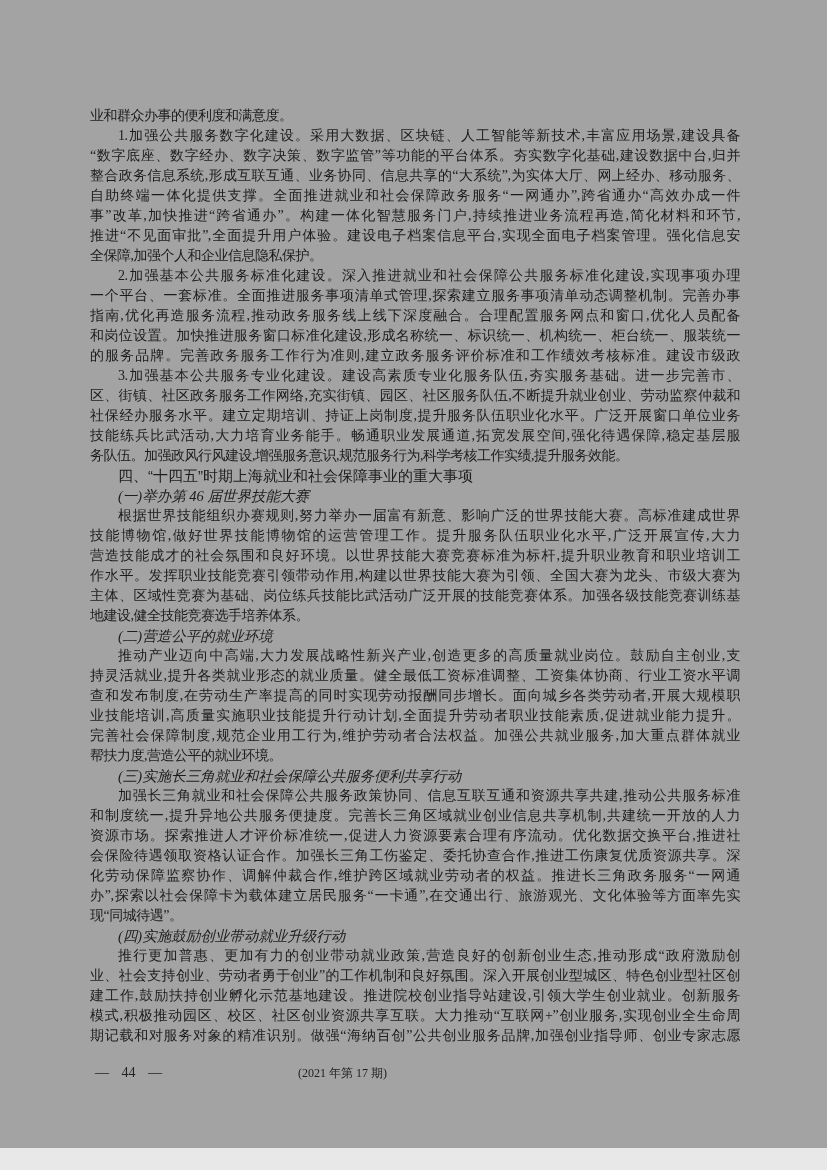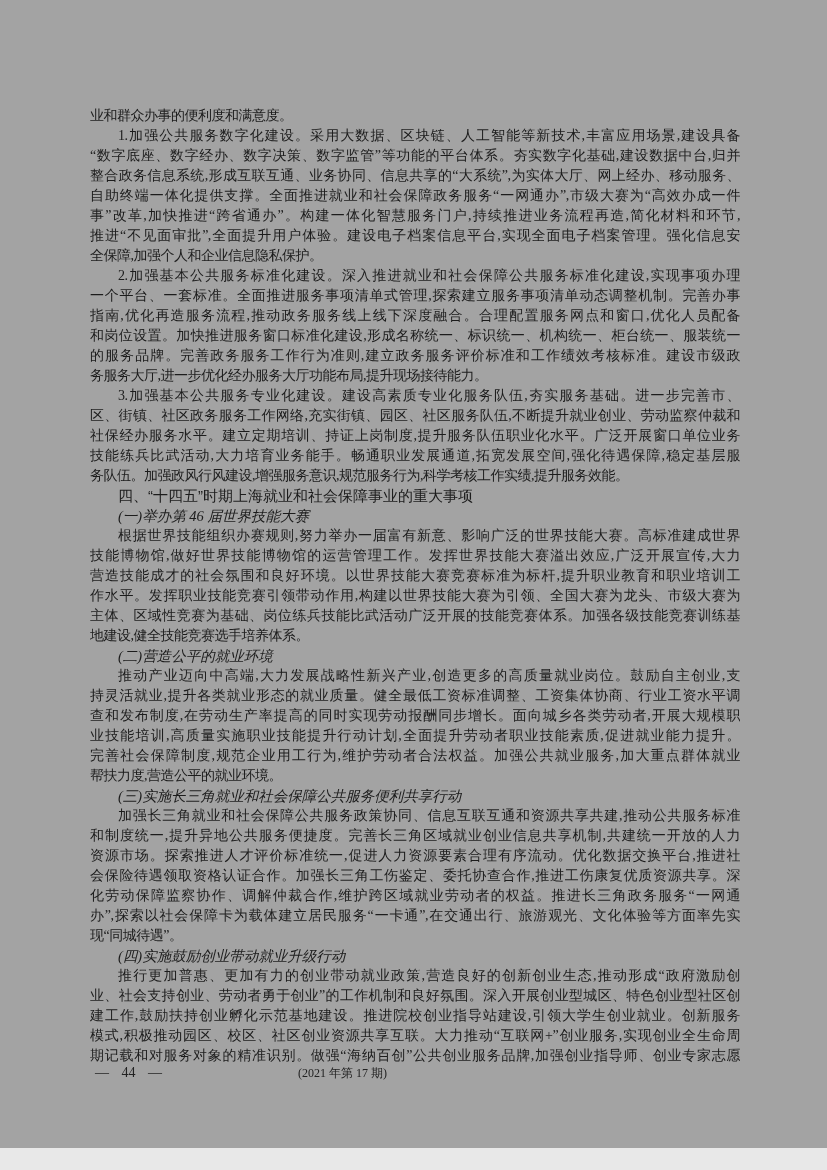--- a/index.html
+++ b/index.html
@@ -70,39 +70,38 @@
 </style>
 </head>
 <body>
 
 <div class="page">
   <div class="doc" id="doc-lines">
       <div class="line end">业和群众办事的便利度和满意度。</div>
       <div class="line full indent">1.加强公共服务数字化建设。采用大数据、区块链、人工智能等新技术,丰富应用场景,建设具备</div>
       <div class="line full">“数字底座、数字经办、数字决策、数字监管”等功能的平台体系。夯实数字化基础,建设数据中台,归并</div>
       <div class="line full">整合政务信息系统,形成互联互通、业务协同、信息共享的“大系统”,为实体大厅、网上经办、移动服务、</div>
-      <div class="line full">自助终端一体化提供支撑。全面推进就业和社会保障政务服务“一网通办”,市级大赛为“高效办成一件</div>
+      <div class="line full">自助终端一体化提供支撑。全面推进就业和社会保障政务服务“一网通办”,跨省通办“高效办成一件</div>
       <div class="line full">事”改革,加快推进“跨省通办”。构建一体化智慧服务门户,持续推进业务流程再造,简化材料和环节,</div>
       <div class="line full">推进“不见面审批”,全面提升用户体验。建设电子档案信息平台,实现全面电子档案管理。强化信息安</div>
       <div class="line end">全保障,加强个人和企业信息隐私保护。</div>
       <div class="line full indent">2.加强基本公共服务标准化建设。深入推进就业和社会保障公共服务标准化建设,实现事项办理</div>
       <div class="line full">一个平台、一套标准。全面推进服务事项清单式管理,探索建立服务事项清单动态调整机制。完善办事</div>
       <div class="line full">指南,优化再造服务流程,推动政务服务线上线下深度融合。合理配置服务网点和窗口,优化人员配备</div>
       <div class="line full">和岗位设置。加快推进服务窗口标准化建设,形成名称统一、标识统一、机构统一、柜台统一、服装统一</div>
       <div class="line full">的服务品牌。完善政务服务工作行为准则,建立政务服务评价标准和工作绩效考核标准。建设市级政</div>
-      <div class="line end">务服务大厅,进一步优化经办服务大厅功能布局,提升现场接待能力。</div>
       <div class="line full indent">3.加强基本公共服务专业化建设。建设高素质专业化服务队伍,夯实服务基础。进一步完善市、</div>
       <div class="line full">区、街镇、社区政务服务工作网络,充实街镇、园区、社区服务队伍,不断提升就业创业、劳动监察仲裁和</div>
       <div class="line full">社保经办服务水平。建立定期培训、持证上岗制度,提升服务队伍职业化水平。广泛开展窗口单位业务</div>
       <div class="line full">技能练兵比武活动,大力培育业务能手。畅通职业发展通道,拓宽发展空间,强化待遇保障,稳定基层服</div>
       <div class="line end">务队伍。加强政风行风建设,增强服务意识,规范服务行为,科学考核工作实绩,提升服务效能。</div>
       <div class="line heading indent">四、“十四五”时期上海就业和社会保障事业的重大事项</div>
       <div class="line sub indent">(一)举办第 46 届世界技能大赛</div>
       <div class="line full indent">根据世界技能组织办赛规则,努力举办一届富有新意、影响广泛的世界技能大赛。高标准建成世界</div>
-      <div class="line full">技能博物馆,做好世界技能博物馆的运营管理工作。发挥世界技能大赛溢出效应,广泛开展宣传,大力</div>
+      <div class="line full">技能博物馆,做好世界技能博物馆的运营管理工作。提升服务队伍职业化水平,广泛开展宣传,大力</div>
       <div class="line full">营造技能成才的社会氛围和良好环境。以世界技能大赛竞赛标准为标杆,提升职业教育和职业培训工</div>
       <div class="line full">作水平。发挥职业技能竞赛引领带动作用,构建以世界技能大赛为引领、全国大赛为龙头、市级大赛为</div>
       <div class="line full">主体、区域性竞赛为基础、岗位练兵技能比武活动广泛开展的技能竞赛体系。加强各级技能竞赛训练基</div>
       <div class="line end">地建设,健全技能竞赛选手培养体系。</div>
       <div class="line sub indent">(二)营造公平的就业环境</div>
       <div class="line full indent">推动产业迈向中高端,大力发展战略性新兴产业,创造更多的高质量就业岗位。鼓励自主创业,支</div>
       <div class="line full">持灵活就业,提升各类就业形态的就业质量。健全最低工资标准调整、工资集体协商、行业工资水平调</div>
       <div class="line full">查和发布制度,在劳动生产率提高的同时实现劳动报酬同步增长。面向城乡各类劳动者,开展大规模职</div>
       <div class="line full">业技能培训,高质量实施职业技能提升行动计划,全面提升劳动者职业技能素质,促进就业能力提升。</div>
       <div class="line full">完善社会保障制度,规范企业用工行为,维护劳动者合法权益。加强公共就业服务,加大重点群体就业</div>

